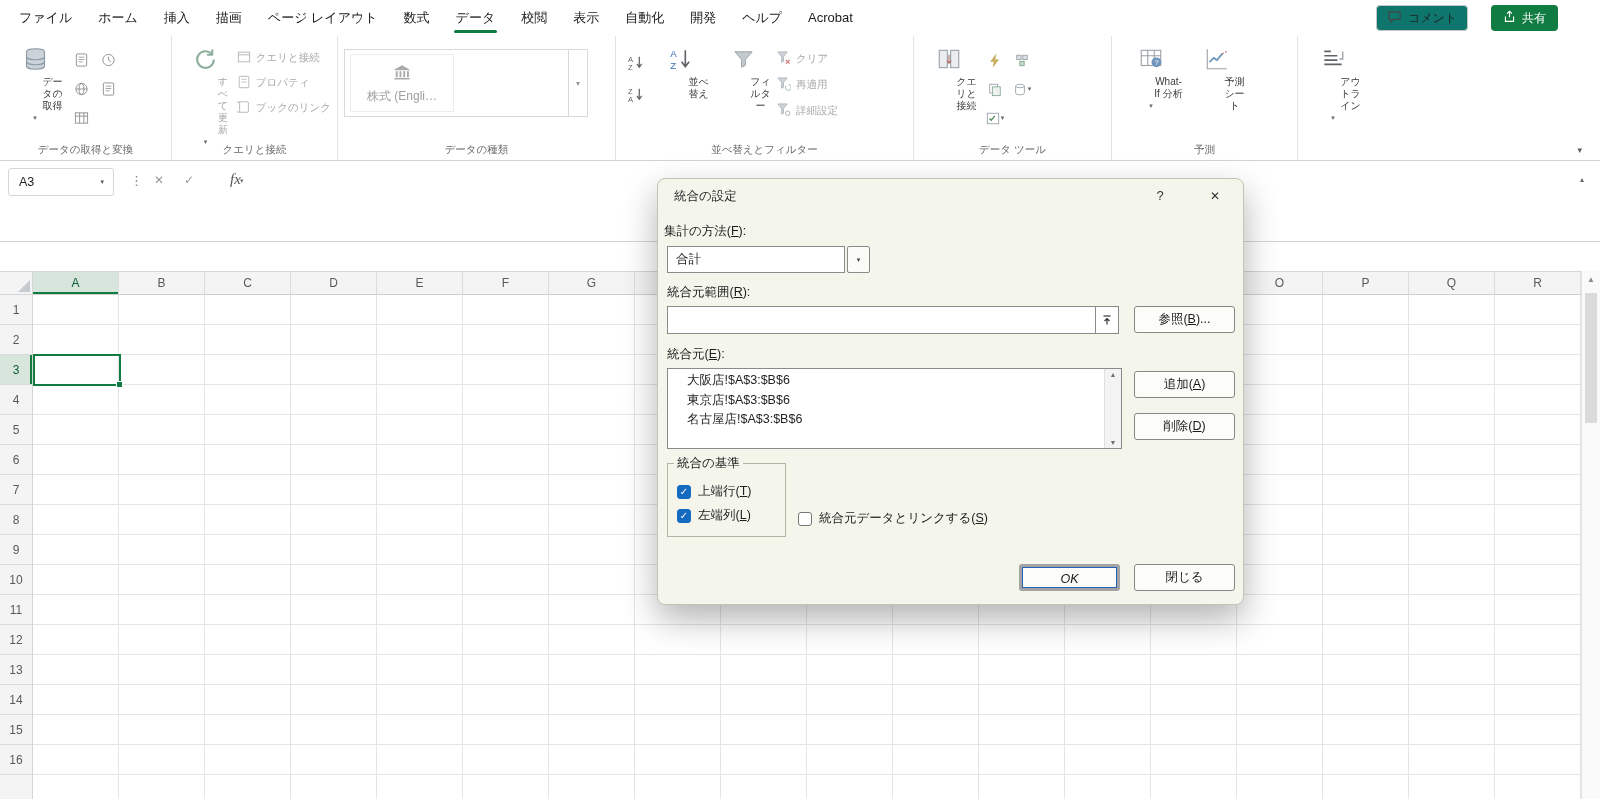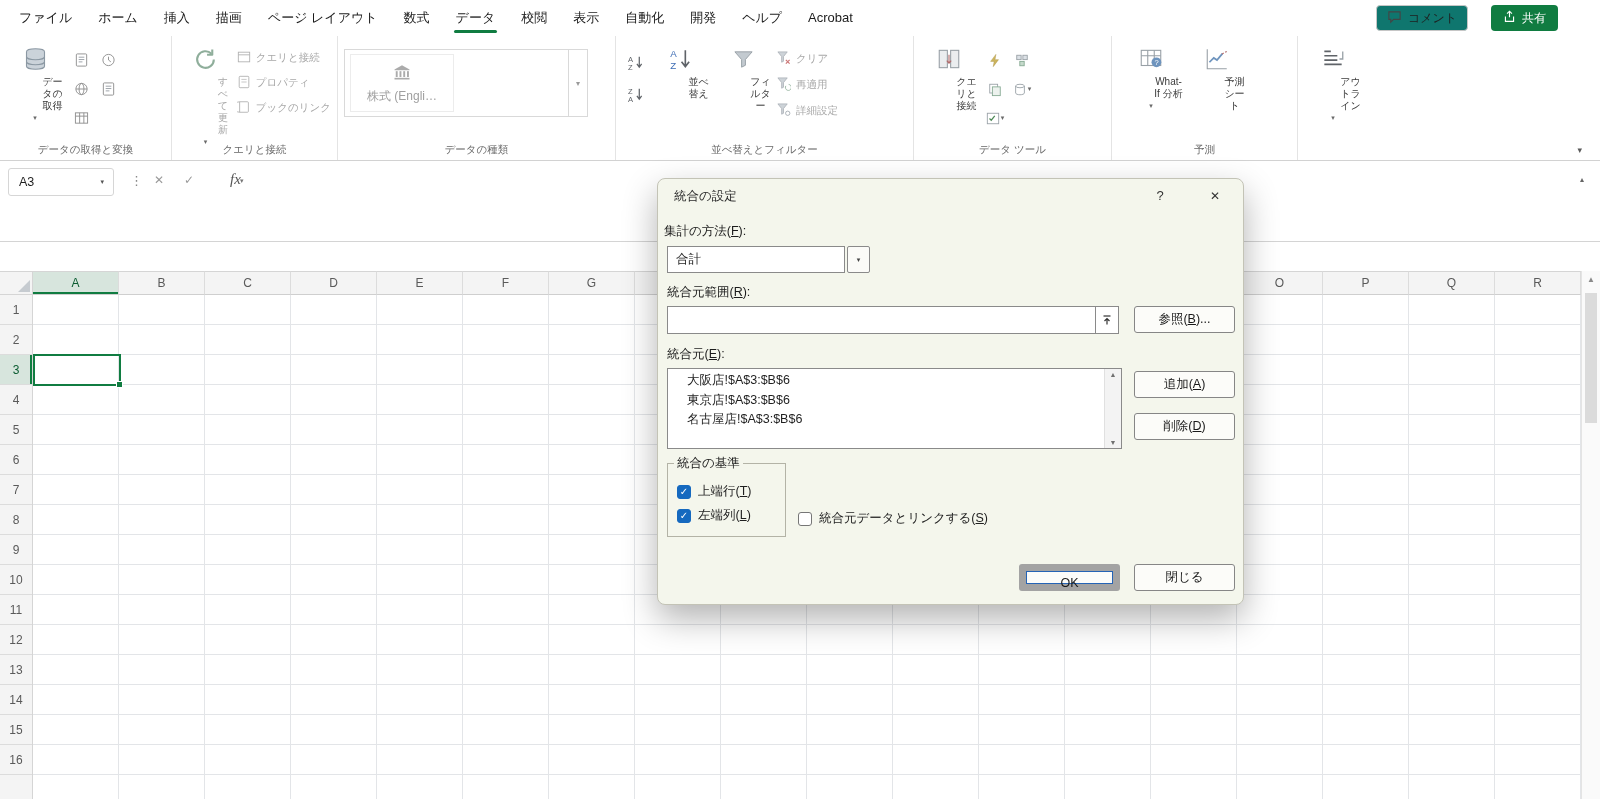--- a/index.html
+++ b/index.html
@@ -68,21 +68,21 @@
   .dlg .d-help { position:absolute; left:492px; top:7px; width:20px; height:20px; text-align:center; line-height:20px; color:#333; font-size:13px; }
   .dlg .d-close { position:absolute; left:541px; top:5px; width:32px; height:24px; text-align:center; line-height:24px; color:#333; font-size:12px; border-radius:4px; }
   .dlbl { position:absolute; color:#1c1c1c; }
   .combo { position:absolute; left:9px; top:67px; display:flex; gap:2px; }
   .combo-field { width:178px; height:27px; border:1px solid #8a8a8a; background:#fff; display:flex; align-items:center; padding-left:8px; }
   .combo-btn { width:23px; height:27px; border:1px solid #8a8a8a; background:#FBFBF8; display:flex; align-items:center; justify-content:center; font-size:7px; color:#444; border-radius:2px; }
   .refinput { position:absolute; left:9px; top:127px; width:452px; height:28px; border:1px solid #8a8a8a; background:#fff; display:flex; align-items:center; }
   .refval { flex:1; padding-left:8px; }
   .rangebtn { width:23px; height:26px; border:none; border-left:1px solid #8a8a8a; background:#fff; display:flex; align-items:center; justify-content:center; }
   .dbtn { position:absolute; width:101px; height:27px; background:#FCFCF9; border:1px solid #868686; border-radius:3px; font-size:12.5px; color:#1a1a1a; font-family:inherit; text-align:center; line-height:25px; }
-  .dbtn.primary { border:7px solid #a3a3a3; box-shadow:0 0 0 1px #2463B5 inset; }
+  .dbtn.primary { border:3px solid #a3a3a3; box-shadow:0 0 0 1px #2463B5 inset;font-style:italic; }
   .listbox { position:absolute; left:9px; top:189px; width:455px; height:81px; border:1px solid #8a8a8a; background:#fff; display:flex; }
   .litems { flex:1; padding-top:2px; overflow:hidden; }
   .litem { font-size:12.5px; line-height:19.5px; padding-left:19px; white-space:nowrap; }
   .lsb { width:17px; border-left:1px solid #E0E0E0; background:#F3F3F3; display:flex; flex-direction:column; justify-content:space-between; align-items:center; padding:2px 0; font-size:7px; color:#707070; }
   .groupbox { position:absolute; left:9px; top:276px; width:119px; height:82px; border:1px solid #B3B3A6; padding:4px 6px 0 9px; }
   .groupbox legend { font-size:12.5px; padding:0 3px; margin-left:-3px; color:#1c1c1c; }
   .cbrow { display:flex; align-items:center; gap:7px; margin-top:7px; white-space:nowrap; }
   .cb { width:14px; height:14px; border:1px solid #767676; border-radius:3px; background:#fff; display:inline-flex; align-items:center; justify-content:center; flex:0 0 auto; }
   .cb.checked { background:#1569BF; border-color:#1569BF; }
   .cb .tick { color:#fff; font-size:10px; line-height:1; }

